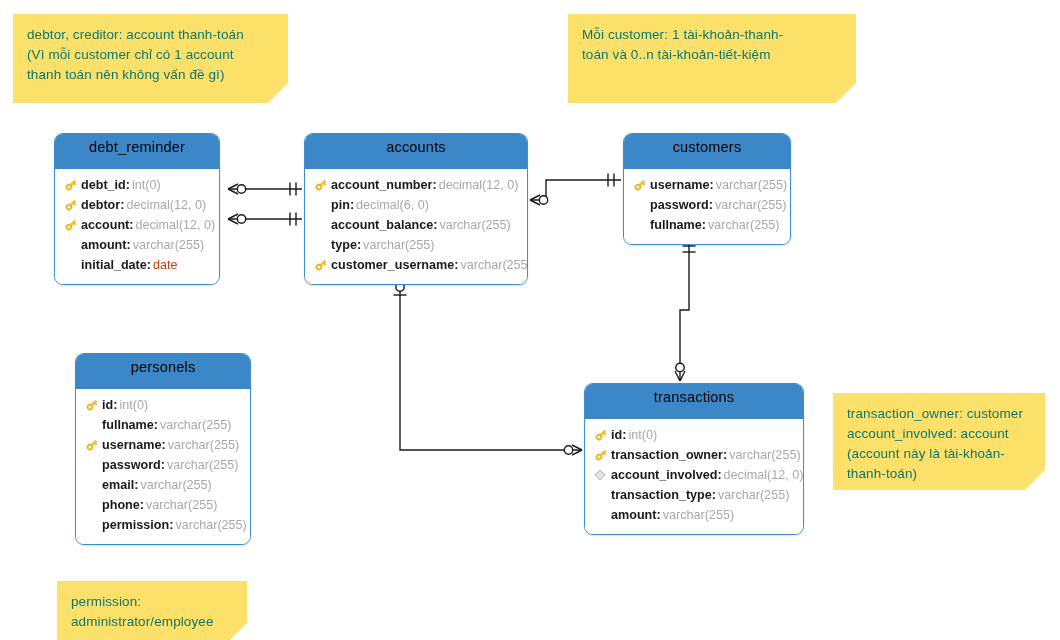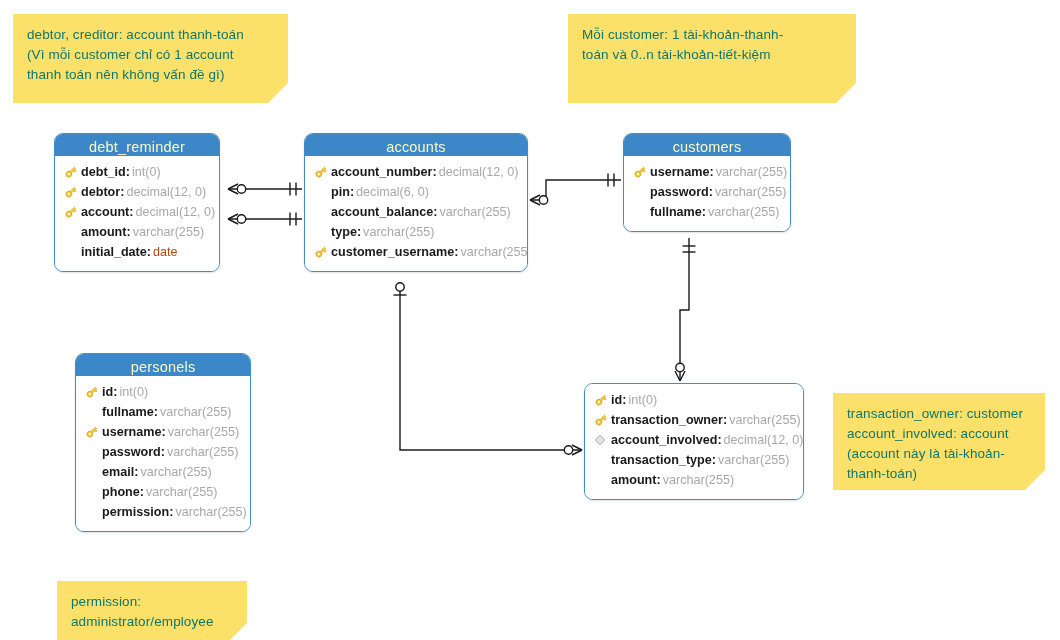--- a/index.html
+++ b/index.html
@@ -64,25 +64,25 @@
     z-index: 2;
     background: #ffffff;
     border: 1.6px solid #3f8ecb;
     border-radius: 9px;
     box-sizing: border-box;
     overflow: hidden;
     box-shadow: 0 1px 2px rgba(0,0,0,.13);
   }
   .entity-header {
     background: #3b87c7;
-    color: #fef9c3;
+    color: #000000;
     text-align: center;
     font-size: 14.5px;
     line-height: 26px;
-    height: 22px;
+    height: 35px;
     letter-spacing: .2px;
   }
   .entity-body {
     padding: 6px 0 9px 0;
     background: #fff;
   }
   .field {
     display: flex;
     align-items: center;
     height: 20px;
@@ -396,20 +396,21 @@
           </div>
           <div class="field">
             <span class="marker"></span>
             <span class="fname">permission</span>
             <span class="fname">:</span>
             <span class="ftype" style="color: rgb(168, 168, 168);">varchar(255)</span>
           </div>
         </div>
       </div>
       <div class="entity" style="left: 584px; top: 383px; width: 220px; border-color: rgb(63, 142, 203);">
+        <div class="entity-header" style="background: rgb(59, 135, 199);">transactions</div>
         <div class="entity-body">
           <div class="field">
             <span class="marker">
               <svg class="key-glyph" width="14" height="14" viewBox="0 0 16 16" aria-hidden="true">
                 <g transform="rotate(-45 8 8)">
                   <circle cx="4.6" cy="8" r="3.3" fill="#f5cf3d" stroke="#d8a81f" stroke-width="1"></circle>
                   <circle cx="4.6" cy="8" r="1.2" fill="#ffffff"></circle>
                   <rect x="7.3" y="6.9" width="7.3" height="2.3" rx="0.5" fill="#f5cf3d" stroke="#d8a81f" stroke-width="0.9"></rect>
                   <rect x="11.2" y="9.0" width="1.5" height="2.4" fill="#f5cf3d" stroke="#d8a81f" stroke-width="0.8"></rect>
                 </g>

